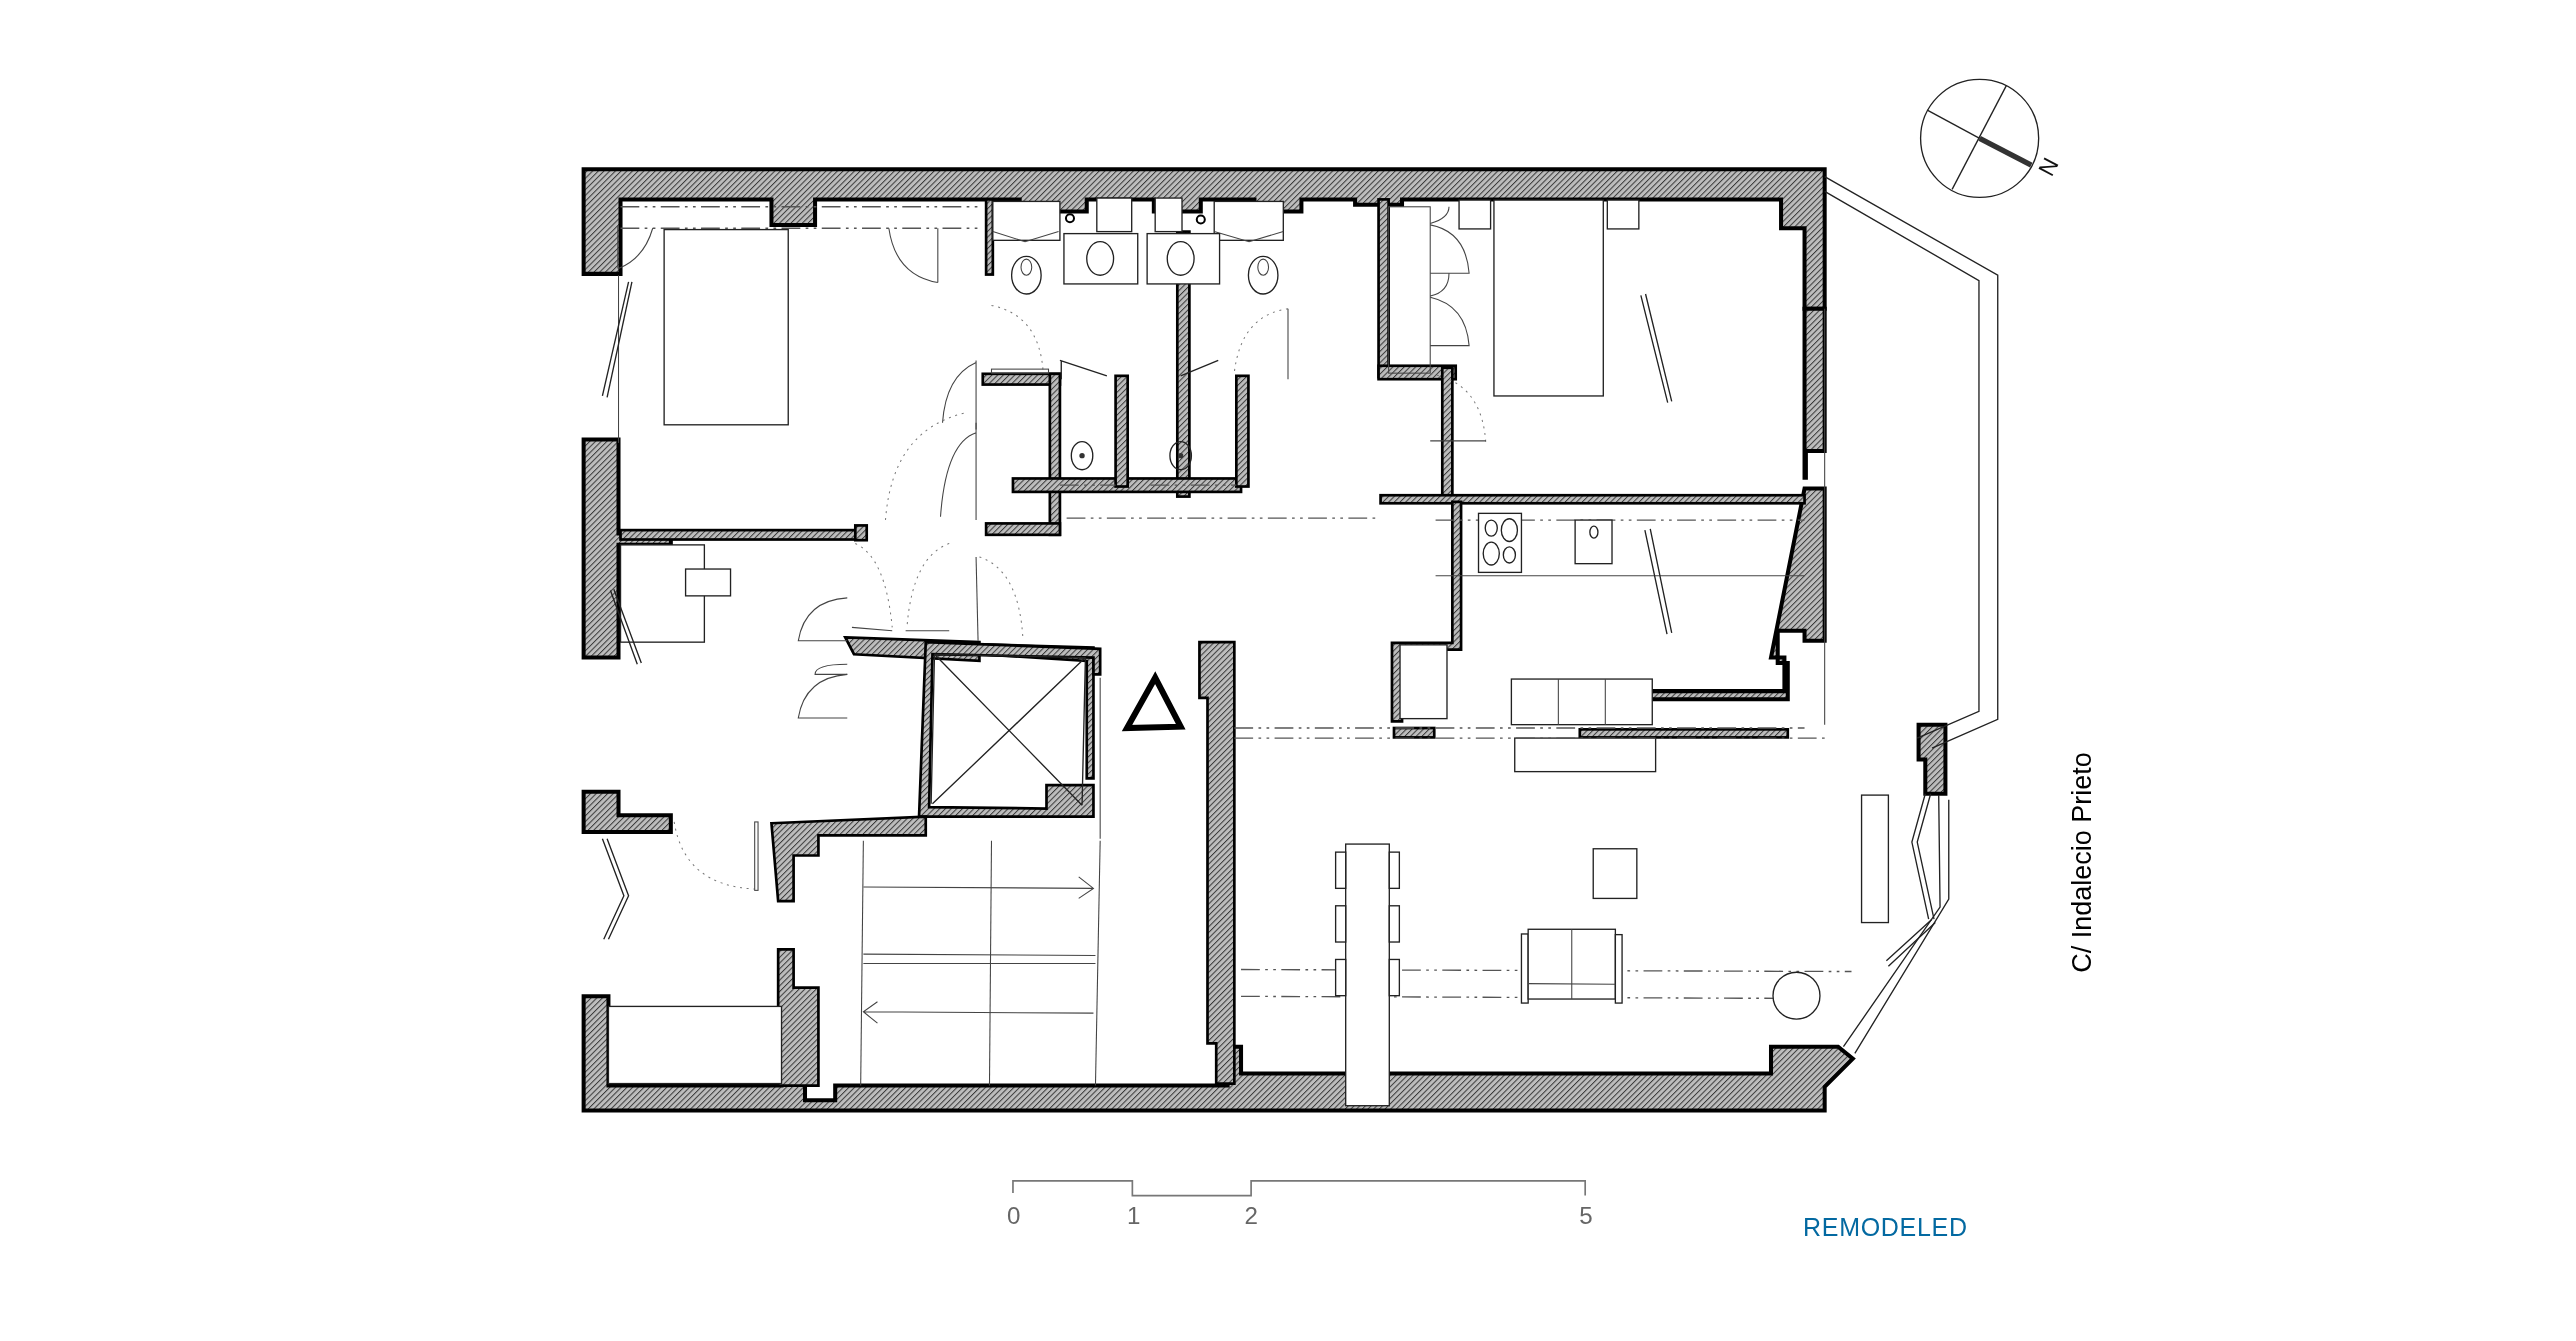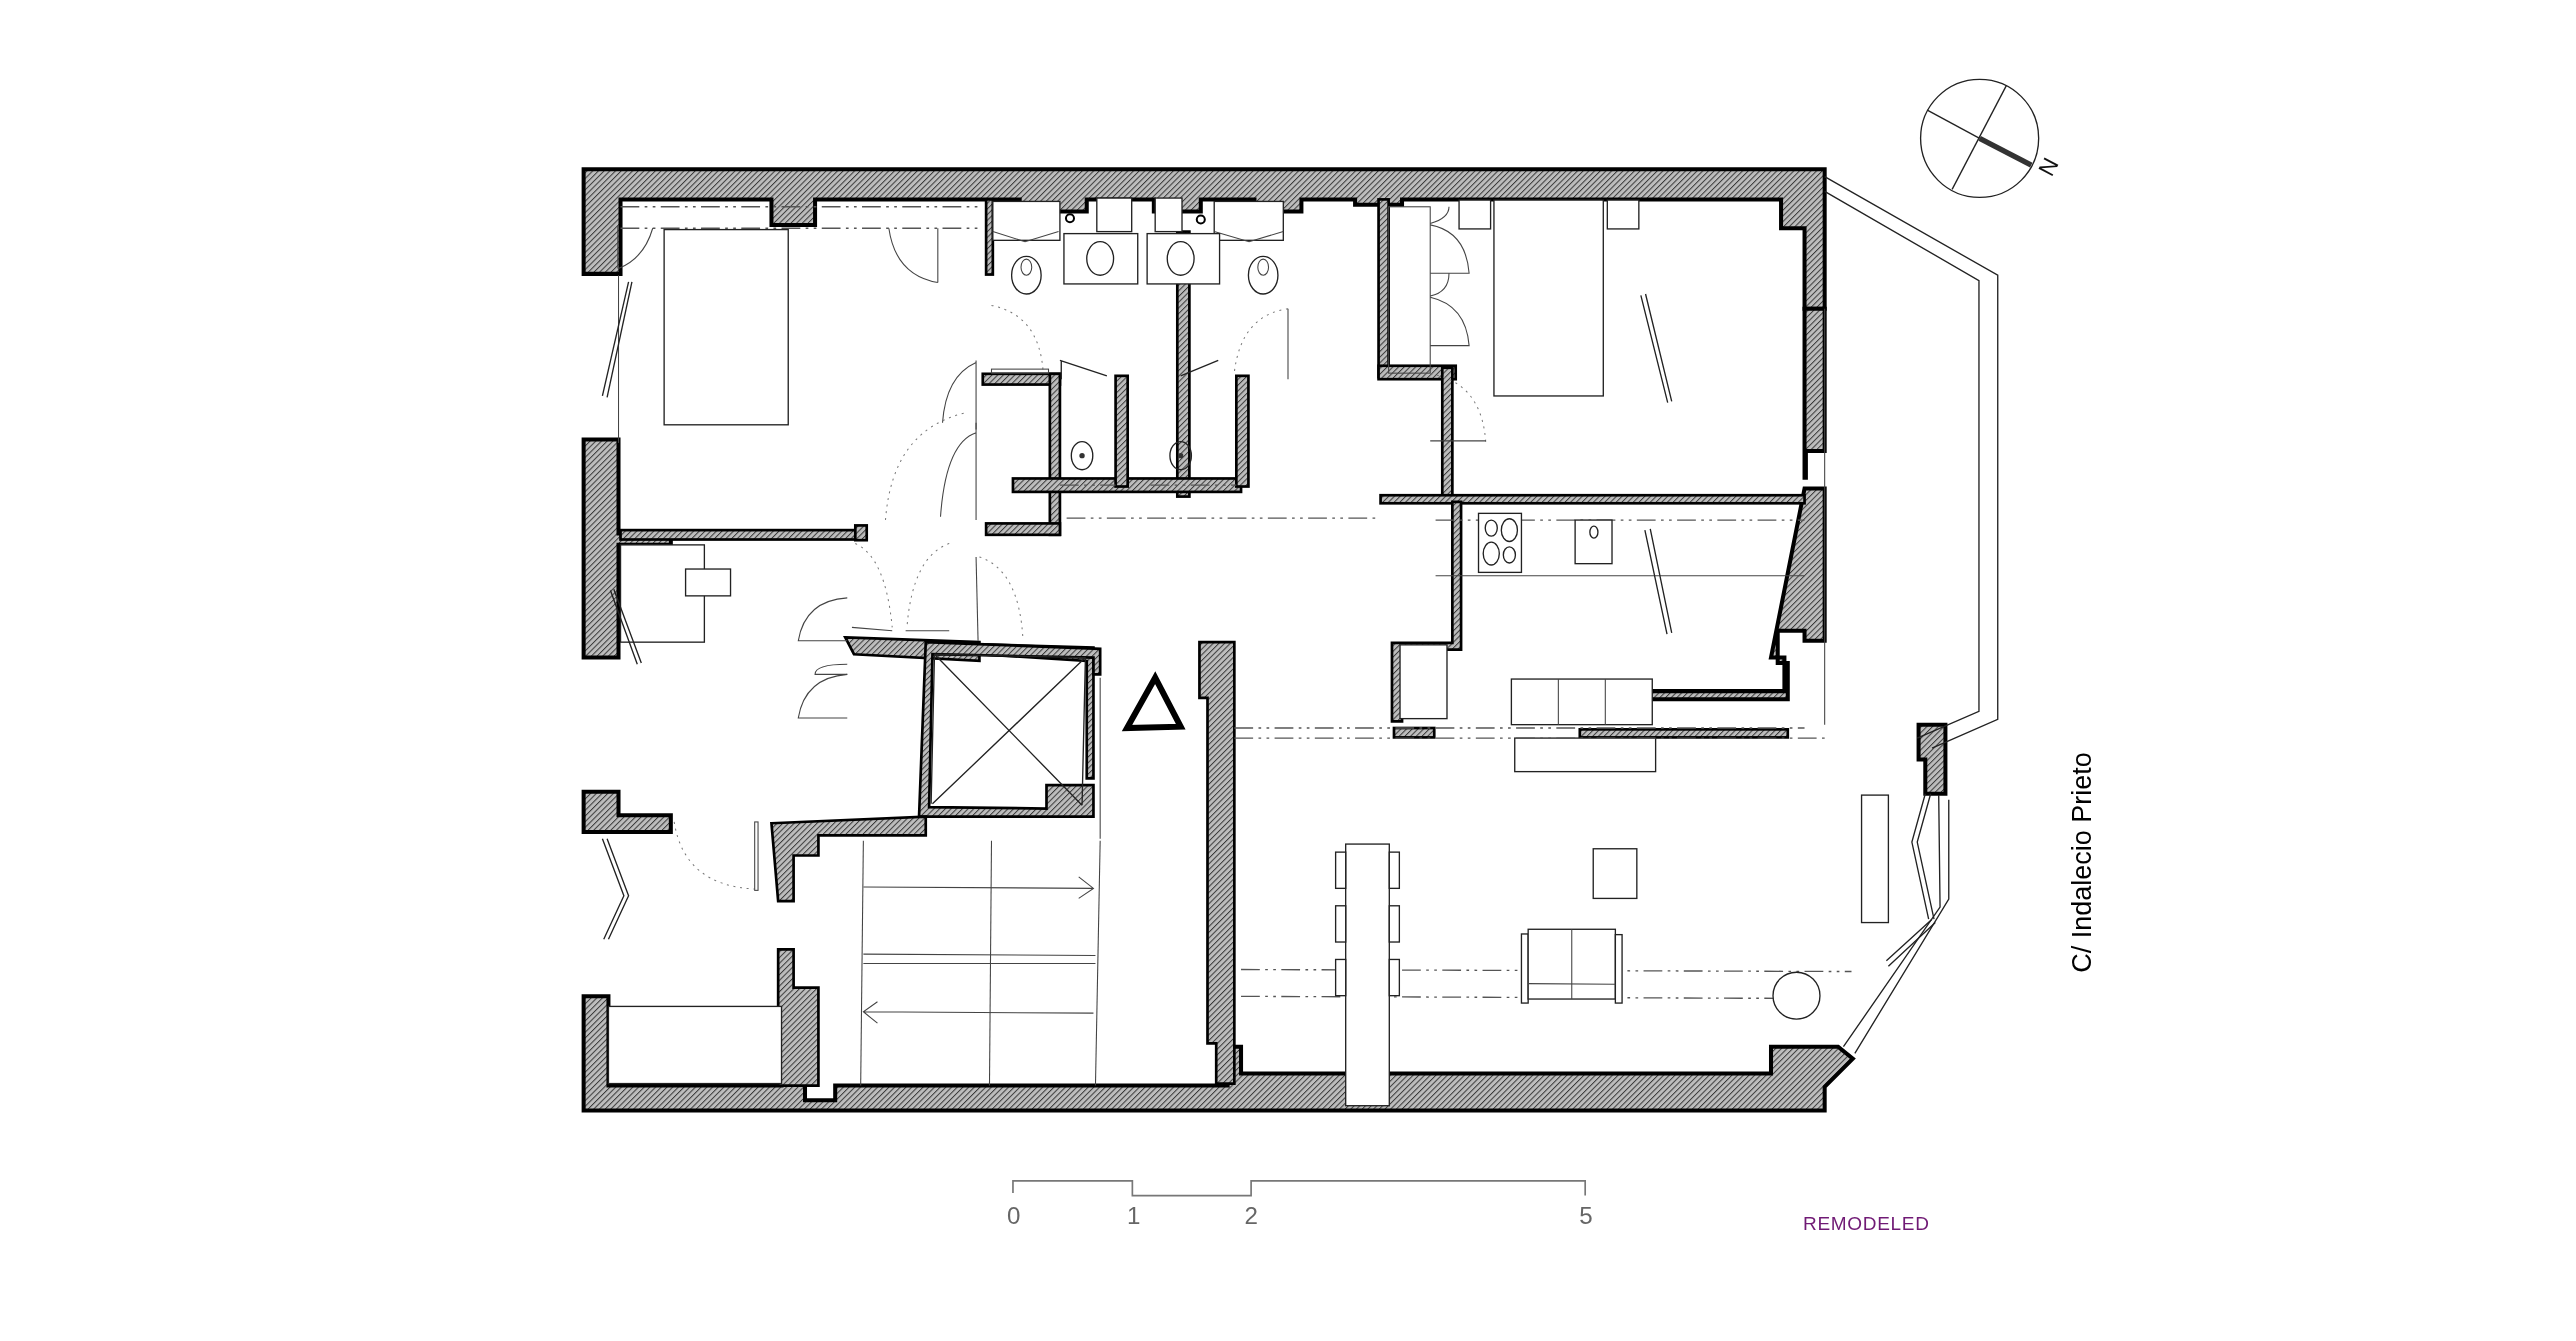--- a/index.html
+++ b/index.html
@@ -7,21 +7,21 @@
   #plan { position: absolute; left: 0; top: 0; width: 2576px; height: 1342px; }
   .wall { fill: url(#hatch); stroke: #000; stroke-width: 6; stroke-linejoin: miter; }
   .wall-thin { fill: url(#hatch); stroke: #000; stroke-width: 4; }
   .line { fill: none; stroke: #222; stroke-width: 2; }
   .line-thin { fill: none; stroke: #444; stroke-width: 1.6; }
   .furn { fill: #fff; stroke: #222; stroke-width: 2; }
   .dash { fill: none; stroke: #555; stroke-width: 2; stroke-dasharray: 28 8 4 8 4 8; }
   .dot { fill: none; stroke: #777; stroke-width: 1.5; stroke-dasharray: 3 7; }
   .label { font-family: "Liberation Sans", sans-serif; fill: #111; }
   .scale-label { font-family: "Liberation Sans", sans-serif; fill: #666; font-size: 36px; }
-  .title { position: absolute; left: 1803px; top: 1213px; font-size: 19px; color: #701a75; letter-spacing: 0.7px; }
+  .title { position: absolute; left: 1803px; top: 1213px; font-size: 25px; color: #0369a1; letter-spacing: 0.7px; }
   .street { position: absolute; left: 1955px; top: 847px; font-size: 27px; color: #000; transform: rotate(-90deg); transform-origin: center; white-space: nowrap; width: 255px; text-align: center; }
 </style>
 </head>
 <body>
 
 <svg id="plan" viewBox="0 0 3840 2000" xmlns="http://www.w3.org/2000/svg">
   <defs>
     <pattern id="hatch" patternUnits="userSpaceOnUse" width="6" height="6" patternTransform="rotate(45)">
       <rect width="6" height="6" fill="#bdbdbd"></rect>
       <line x1="0" y1="0" x2="0" y2="6" stroke="#3a3a3a" stroke-width="3"></line>

